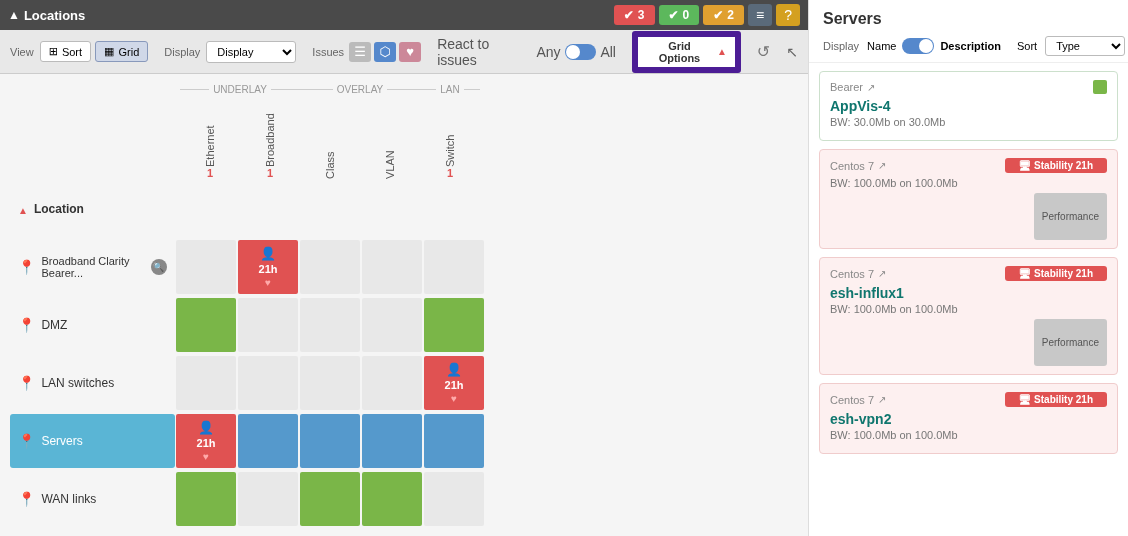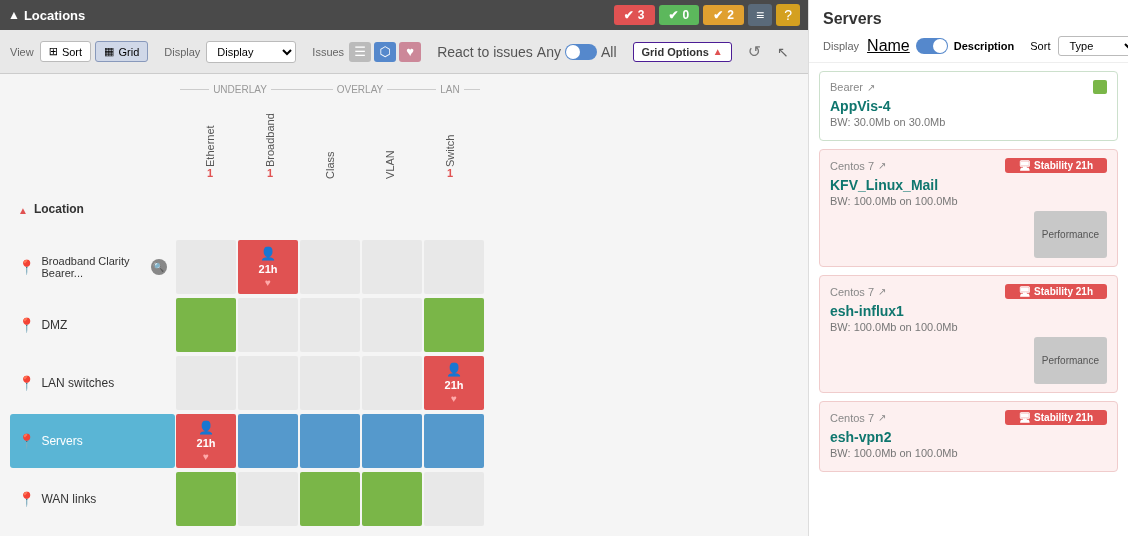--- a/index.html
+++ b/index.html
@@ -27,21 +27,21 @@
     .view-btn.active { background: #d0d8e8; border-color: #8899bb; }
     .display-select { padding: 3px 6px; border: 1px solid #bbb; background: white; border-radius: 3px; font-size: 11px; cursor: pointer; min-width: 90px; }
     .issues-group { display: flex; align-items: center; gap: 3px; }
     .issues-icon { width: 22px; height: 20px; border-radius: 3px; display: flex; align-items: center; justify-content: center; cursor: pointer; font-size: 13px; }
     .issues-icon.gray { background: #bbb; color: white; }
     .issues-icon.blue { background: #5588cc; color: white; }
     .issues-icon.pink { background: #cc8899; color: white; }
     .react-group { display: flex; align-items: center; gap: 4px; font-size: 11px; }
     .toggle-track { width: 32px; height: 16px; background: #5588cc; border-radius: 8px; position: relative; cursor: pointer; }
     .toggle-knob { width: 14px; height: 14px; background: white; border-radius: 50%; position: absolute; top: 1px; left: 1px; }
-    .grid-options-btn { display: flex; align-items: center; gap: 4px; background: white; border: 1px solid #4c1d95; border-radius: 3px; padding: 3px 8px; cursor: pointer; font-size: 11px; font-weight: bold; color: #333; }
+    .grid-options-btn { display: flex; align-items: center; gap: 4px; background: white; border: 6px solid #4c1d95; border-radius: 3px; padding: 3px 8px; cursor: pointer; font-size: 11px; font-weight: bold; color: #333; }
     .grid-options-btn .arrow { color: #e05252; font-size: 10px; }
     .refresh-btn { background: none; border: none; font-size: 16px; cursor: pointer; color: #777; }
 
     
     .grid-area { flex: 1; overflow: auto; background: #f5f5f5; padding: 10px; }
     
     .col-headers { display: flex; padding-left: 170px; }
     .col-header { width: 60px; display: flex; flex-direction: column; align-items: center; justify-content: flex-end; padding-bottom: 4px; }
     .col-header-text { writing-mode: vertical-rl; transform: rotate(180deg); font-size: 11px; color: #555; height: 70px; display: flex; align-items: center; }
     .col-header-num { font-size: 11px; color: #e05252; font-weight: bold; }
@@ -287,21 +287,21 @@
     </div>
   </div>
 </div>
 
 <div class="right-panel">
   <div class="right-header">
     <div class="right-header-title">Servers</div>
     <div class="right-toolbar">
       <span class="right-toolbar-label">Display</span>
       <div class="name-toggle">
-        <span style="font-size:16px;text-decoration:underline;">Name</span>
+        <span style="font-size:11px;">Name</span>
         <div class="toggle-track-sm">
           <div class="toggle-knob-sm"></div>
         </div>
         <span style="font-size:11px;font-weight:bold;">Description</span>
       </div>
       <span style="font-size:11px; margin-left:8px;">Sort</span>
       <select class="sort-select">
         <option>Type</option>
         <option>Name</option>
         <option>Status</option>
@@ -327,21 +327,20 @@
       <div class="card-top">
         <span class="card-type">
           <span>Centos 7</span>
           <span style="font-size:10px;">↗</span>
         </span>
         <span class="card-alert-badge stability">
           <span>🖥</span>
           <span>Stability 21h</span>
         </span>
       </div>
-      <div class="card-title">KFV_Linux_Mail</div>
       <div class="card-bw">BW: 100.0Mb on 100.0Mb</div>
       <div style="text-align:right;">
         <span class="card-badge performance">Performance</span>
       </div>
     </div>
 
     <div class="server-card has-alert">
       <div class="card-top">
         <span class="card-type">
           <span>Centos 7</span>

